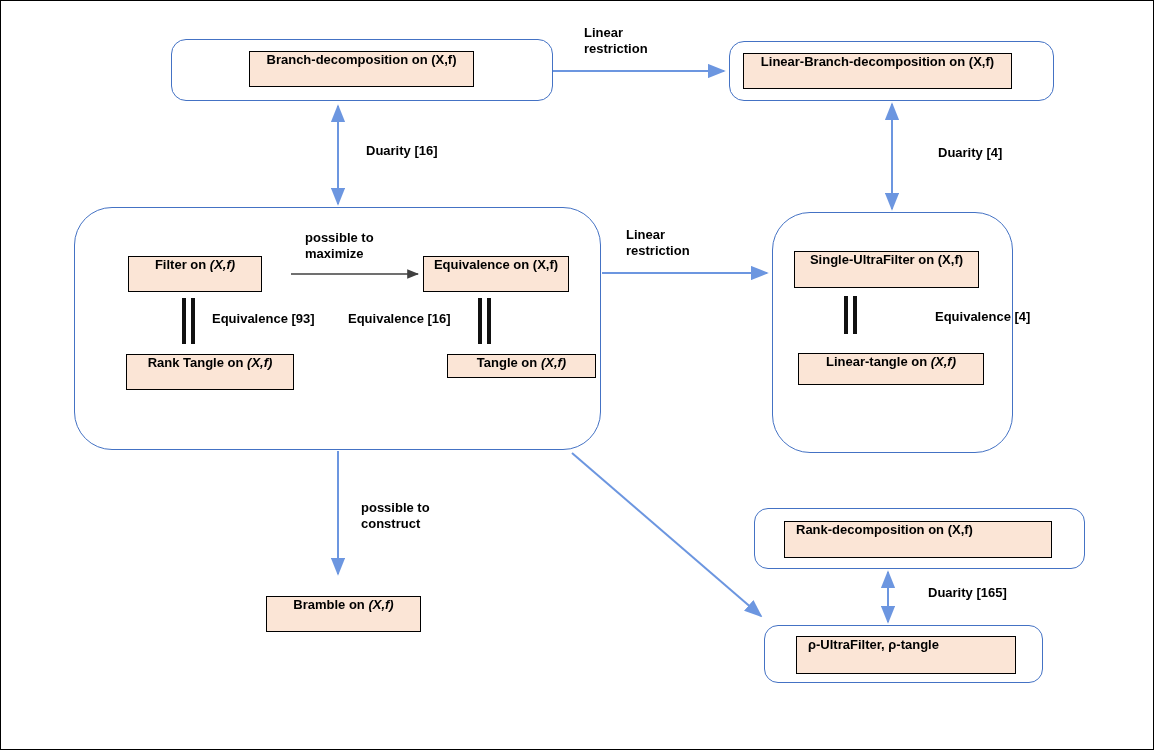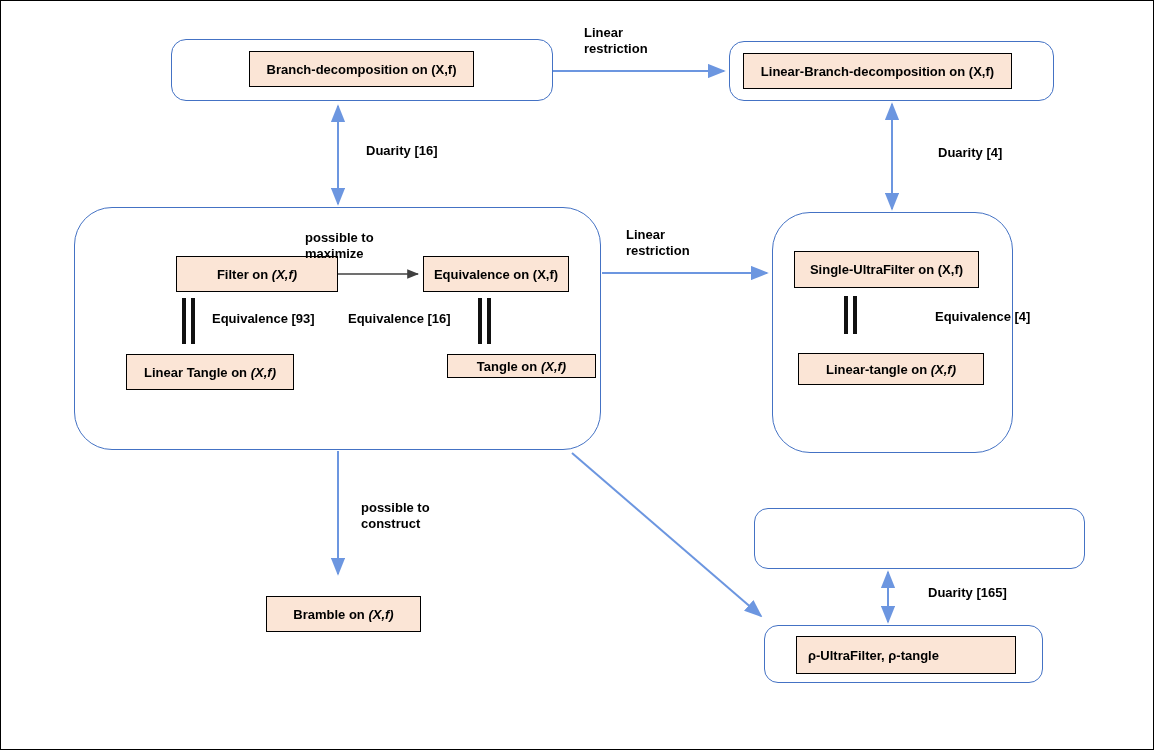--- a/index.html
+++ b/index.html
@@ -14,21 +14,21 @@
   .edge-black{stroke:var(--arrow-black);stroke-width:1.5;fill:none;}
   #arrow-blue path{fill:var(--arrow-blue);}
   #arrow-black path{fill:var(--arrow-black);}
   .rc{
     position:absolute;box-sizing:border-box;background:#fff;
     border:1.5px solid var(--container-border);
   }
   .node{
     position:absolute;box-sizing:border-box;
     background:var(--node-fill);border:1.5px solid var(--node-border);
-    display:flex;align-items:center;justify-content:center;
+    display:flex;align-items:flex-start;justify-content:center;
     font-size:13px;white-space:nowrap;
   }
   .node.left{justify-content:flex-start;padding-left:11px;}
   .m{font-style:italic;}
   .lbl{position:absolute;font-size:13px;line-height:16px;white-space:nowrap;}
   .bars{position:absolute;display:flex;gap:5px;}
   .bars span{display:block;width:4px;background:#111;}
 </style>
 </head>
 <body>
@@ -60,40 +60,43 @@
     <line class="edge-blue" x1="571" y1="452" x2="760" y2="615" marker-end="url(#arrow-blue)"></line>
     <line class="edge-blue" x1="887" y1="571" x2="887" y2="621" marker-start="url(#arrow-blue)" marker-end="url(#arrow-blue)"></line>
   </svg>
 
   <div class="node" style="left:248px;top:50px;width:225px;height:36px;">
     <span>Branch-decomposition on (X,f)</span>
   </div>
   <div class="node" style="left:742px;top:52px;width:269px;height:36px;">
     <span>Linear-Branch-decomposition on (X,f)</span>
   </div>
-  <div class="node" style="left:127px;top:255px;width:162px;height:36px;margin-left:48px;">
+  <div class="node" style="left:127px;top:255px;width:134px;height:36px;">
     <span>Filter on</span>&nbsp;<span class="m">(X,f)</span>
   </div>
   <div class="node" style="left:422px;top:255px;width:146px;height:36px;">
     <span>Equivalence on (X,f)</span>
   </div>
   <div class="node" style="left:125px;top:353px;width:168px;height:36px;">
-    <span>Linear Tangle on</span>&nbsp;<span class="m">(X,f)</span>
+    <span>Rank Tangle on</span>&nbsp;<span class="m">(X,f)</span>
   </div>
   <div class="node" style="left:446px;top:353px;width:149px;height:24px;">
     <span>Tangle on</span>&nbsp;<span class="m">(X,f)</span>
   </div>
   <div class="node" style="left:793px;top:250px;width:185px;height:37px;">
     <span>Single-UltraFilter on (X,f)</span>
   </div>
   <div class="node" style="left:797px;top:352px;width:186px;height:32px;">
     <span>Linear-tangle on</span>&nbsp;<span class="m">(X,f)</span>
   </div>
   <div class="node" style="left:265px;top:595px;width:155px;height:36px;">
     <span>Bramble on</span>&nbsp;<span class="m">(X,f)</span>
+  </div>
+  <div class="node left" style="left:783px;top:520px;width:268px;height:37px;">
+    <span>Rank-decomposition on (X,f)</span>
   </div>
   <div class="node left" style="left:795px;top:635px;width:220px;height:38px;">
     <span>ρ-UltraFilter, ρ-tangle</span>
   </div>
 
   <div class="bars" style="left:181px;top:297px;height:46px;">
       <span></span>
       <span></span>
     </div>
   <div class="bars" style="left:477px;top:297px;height:46px;">

